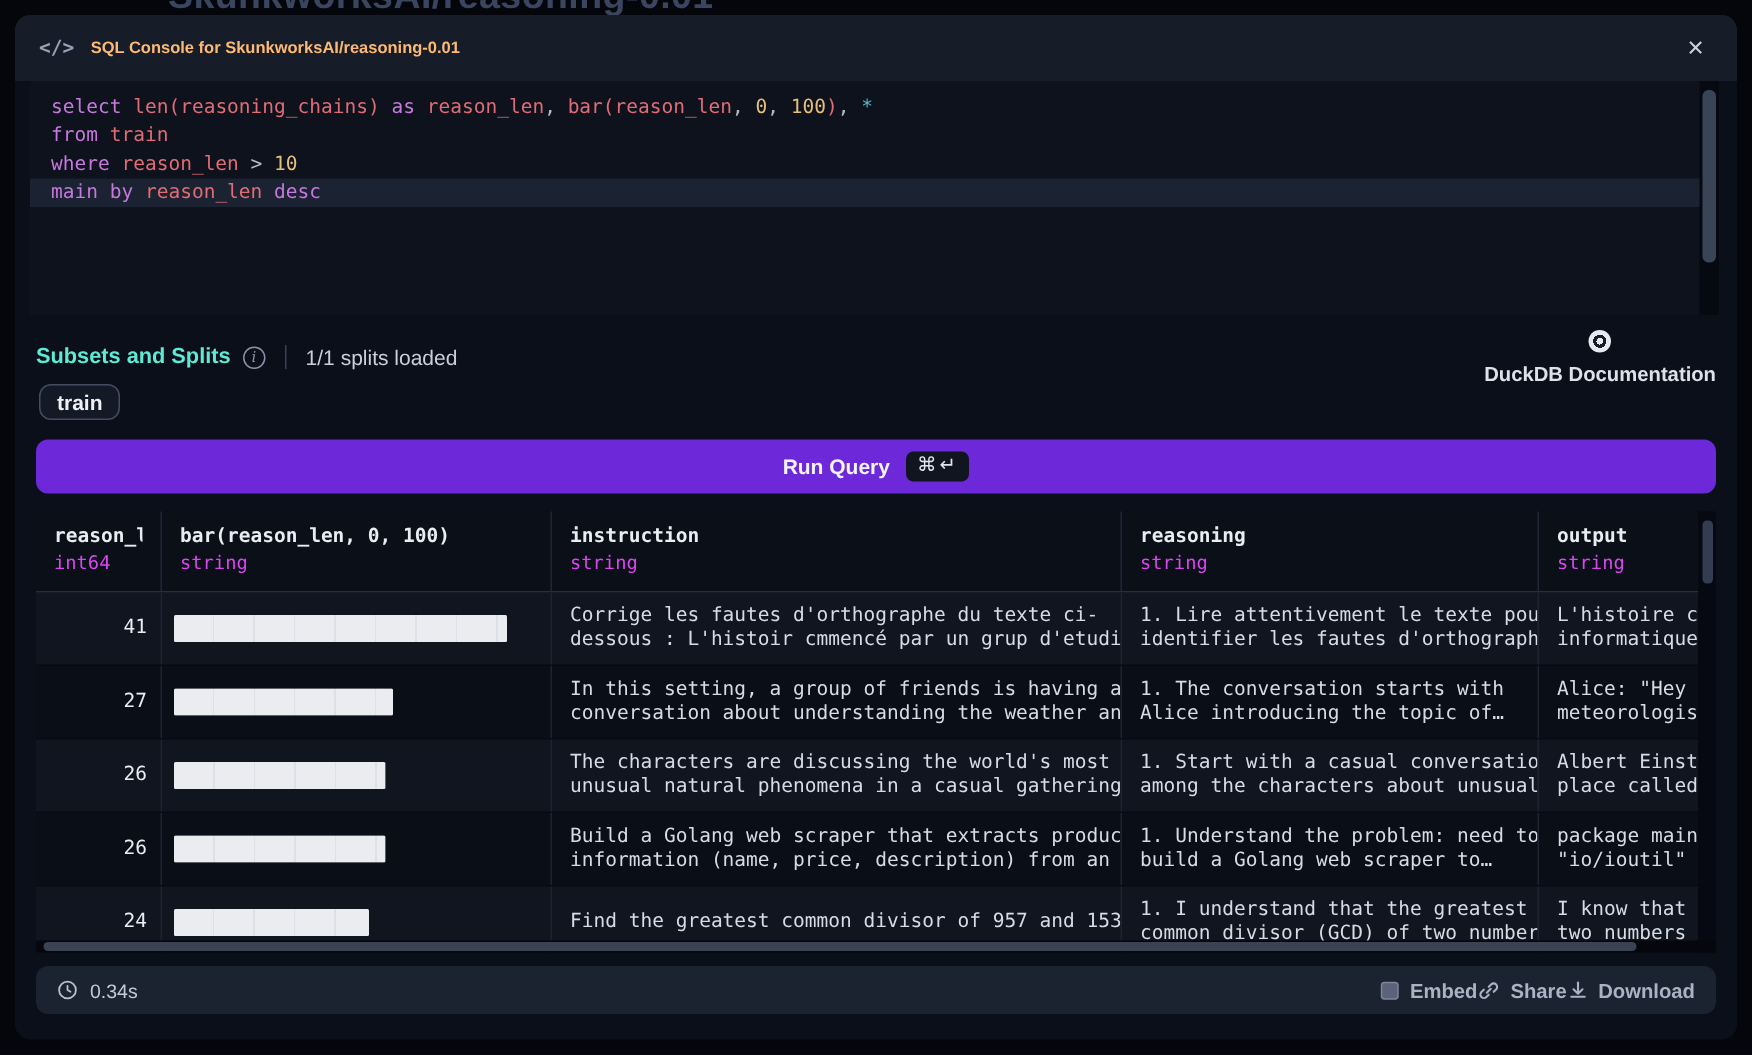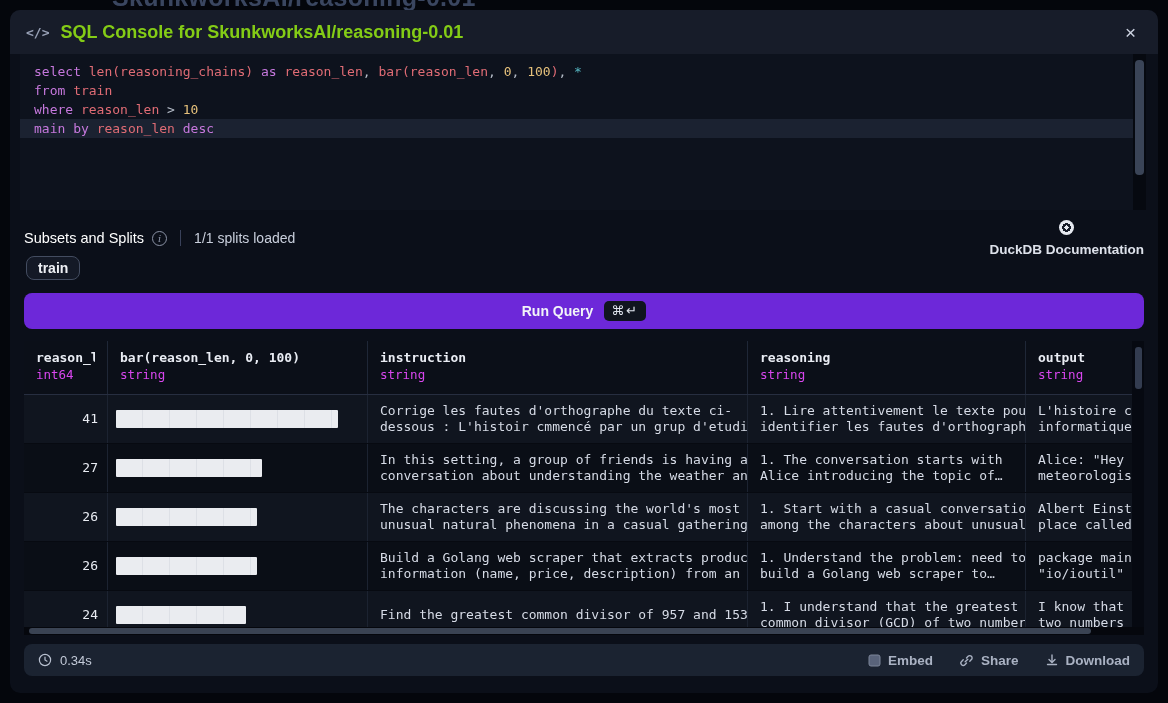--- a/index.html
+++ b/index.html
@@ -20,21 +20,21 @@
   
   .modal{
     position:absolute; left:10px; top:10px; width:1148px; height:683px;
     background:#0b0f19; border-radius:10px; overflow:hidden;
   }
   .modal-header{
     height:44px; background:#171c29; display:flex; align-items:center;
     padding:0 16px; gap:11px;
   }
   .code-icon{ color:#98a1b6; font-size:13px; font-weight:bold; }
-  .dialog-title{ color:#84cc16; font-weight:700; font-size:18px; }
+  .dialog-title{ color:#fdba74; font-weight:700; font-size:11px; }
   .close-button{ margin-left:auto; color:#ccd2e0; font-size:19px; line-height:1;
     cursor:pointer; padding:2px 6px; }
 
   
   .editor{
     position:absolute; left:10px; top:44px; width:1126px; height:156px;
     background:#0d121d; cursor:text;
   }
   .code{ padding-top:8px; font-size:13px; line-height:19px; }
   .code-line{ white-space:pre; height:19px; padding-left:14px; }
@@ -45,21 +45,21 @@
   .editor-scrollbar .thumb{
     position:absolute; left:2px; top:6px; width:9px; height:115px;
     background:#3a4457; border-radius:4px;
   }
 
   
   .section-row{
     position:absolute; left:14px; top:218px; width:1120px; height:20px;
     display:flex; align-items:center;
   }
-  .subsets-label{ font-weight:400; font-size:14.5px; color:#ffffff; }
+  .subsets-label{ font-weight:700; font-size:14.5px; color:#5eead4; }
   .info-icon{
     width:15px; height:15px; border:1.2px solid #8b93a6; border-radius:50%;
     color:#8b93a6; font-size:10px; font-family:"DejaVu Serif",serif; font-style:italic;
     display:flex; align-items:center; justify-content:center; margin-left:8px;
     cursor:pointer;
   }
   .v-divider{ width:1px; height:16px; background:#39415a; margin:0 13px; }
   .loaded-text{ font-size:14px; color:#c9cfdc; }
   .docs-link{
     margin-left:auto; display:flex; align-items:center; gap:7px;
@@ -135,21 +135,21 @@
     background:#3a4353; border-radius:3px;
   }
 
   
   .footer{
     position:absolute; left:14px; top:634px; width:1120px; height:32px;
     background:#1b2331; border-radius:8px;
     display:flex; align-items:center; padding:0 14px;
   }
   .elapsed{ display:flex; align-items:center; gap:8px; color:#c3cad8; font-size:13px; }
-  .footer-actions{ margin-left:auto; display:flex; gap:26px; }
+  .footer-actions{ margin-left:auto; display:flex; }
   .footer-btn{
     display:flex; align-items:center; gap:7px; color:#aab2c3;
     font-size:13.5px; font-weight:600; cursor:pointer;
   }
 </style>
 </head>
 <body>
 
 <div class="bg-title">SkunkworksAI/reasoning-0.01</div>
 

